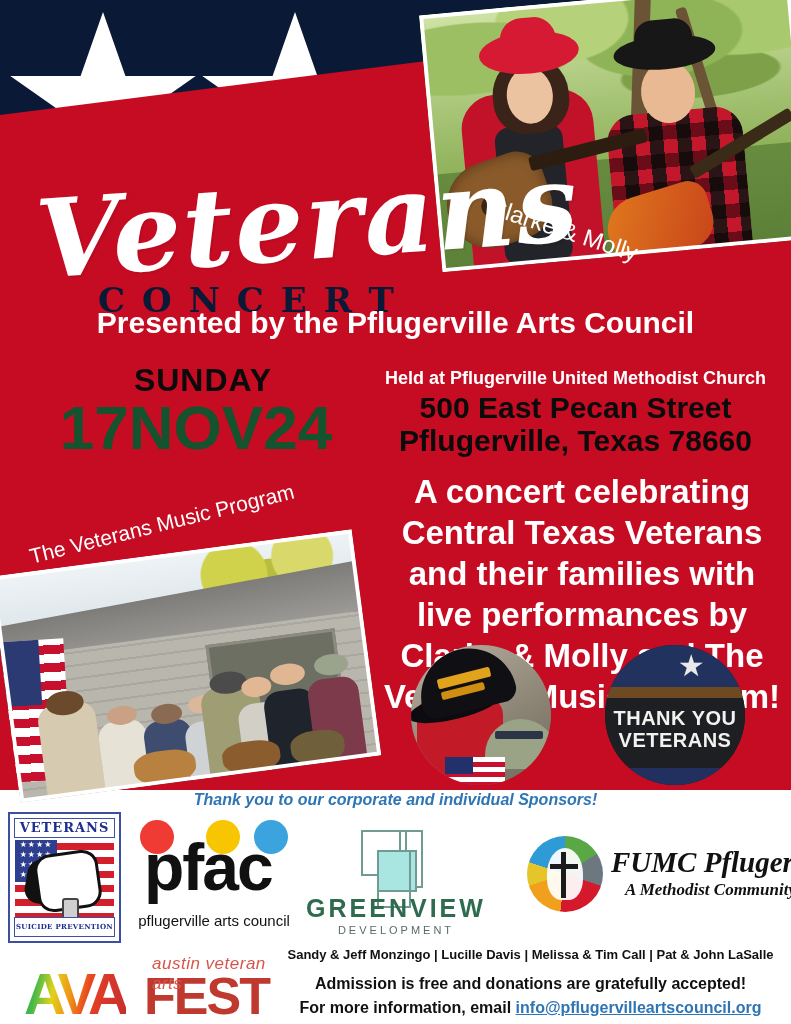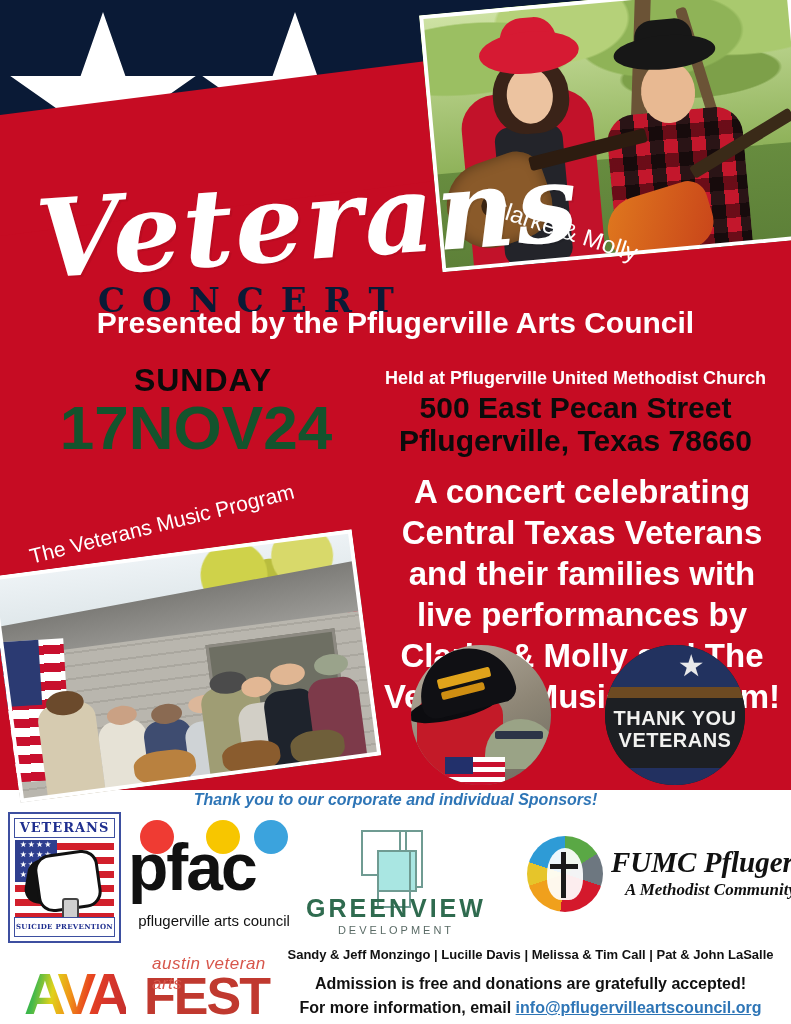--- a/index.html
+++ b/index.html
@@ -156,21 +156,21 @@
   .vspc-fist{position:absolute;left:26px;top:38px;width:58px;height:52px;background:#ffffff;
      border:3px solid #111;border-radius:16px;transform:rotate(-8deg);}
   .vspc-fist2{position:absolute;left:16px;top:46px;width:34px;height:44px;background:#111;border-radius:14px;transform:rotate(10deg);}
   .vspc-tag{position:absolute;left:52px;top:84px;width:13px;height:20px;background:#cfcfcf;border:2px solid #444;border-radius:3px;}
 
   .logo-pfac{position:absolute;left:128px;top:820px;width:172px;height:112px;}
   .pfac-dot{position:absolute;width:34px;height:34px;border-radius:50%;top:0;}
   .pfac-dot.d1{left:12px;background:#ef3b33;}
   .pfac-dot.d2{left:78px;background:#f7c600;}
   .pfac-dot.d3{left:126px;background:#3ba3dd;}
-  .pfac-word{position:absolute;left:0;top:14px;width:172px;color:#111;
+  .pfac-word{position:absolute;left:16px;top:14px;width:172px;color:#111;
      font-size:66px;font-weight:bold;letter-spacing:-2px;line-height:1;}
   .pfac-sub{position:absolute;left:0;top:92px;width:172px;text-align:center;color:#111;font-size:15px;}
 
   .logo-green{position:absolute;left:305px;top:828px;width:182px;height:108px;}
   .gv-sq{position:absolute;border:2px solid #6f9b92;box-sizing:border-box;}
   .gv-sq.a{left:56px;top:2px;width:46px;height:46px;}
   .gv-sq.c{left:72px;top:22px;width:40px;height:42px;background:#a9e6e2;}
   .gv-sq.d{left:72px;top:22px;width:34px;height:58px;}
   .gv-sq.e{left:94px;top:2px;width:24px;height:58px;}
   .gv-name{position:absolute;left:0;top:66px;width:182px;text-align:center;color:#2f6b4f;

